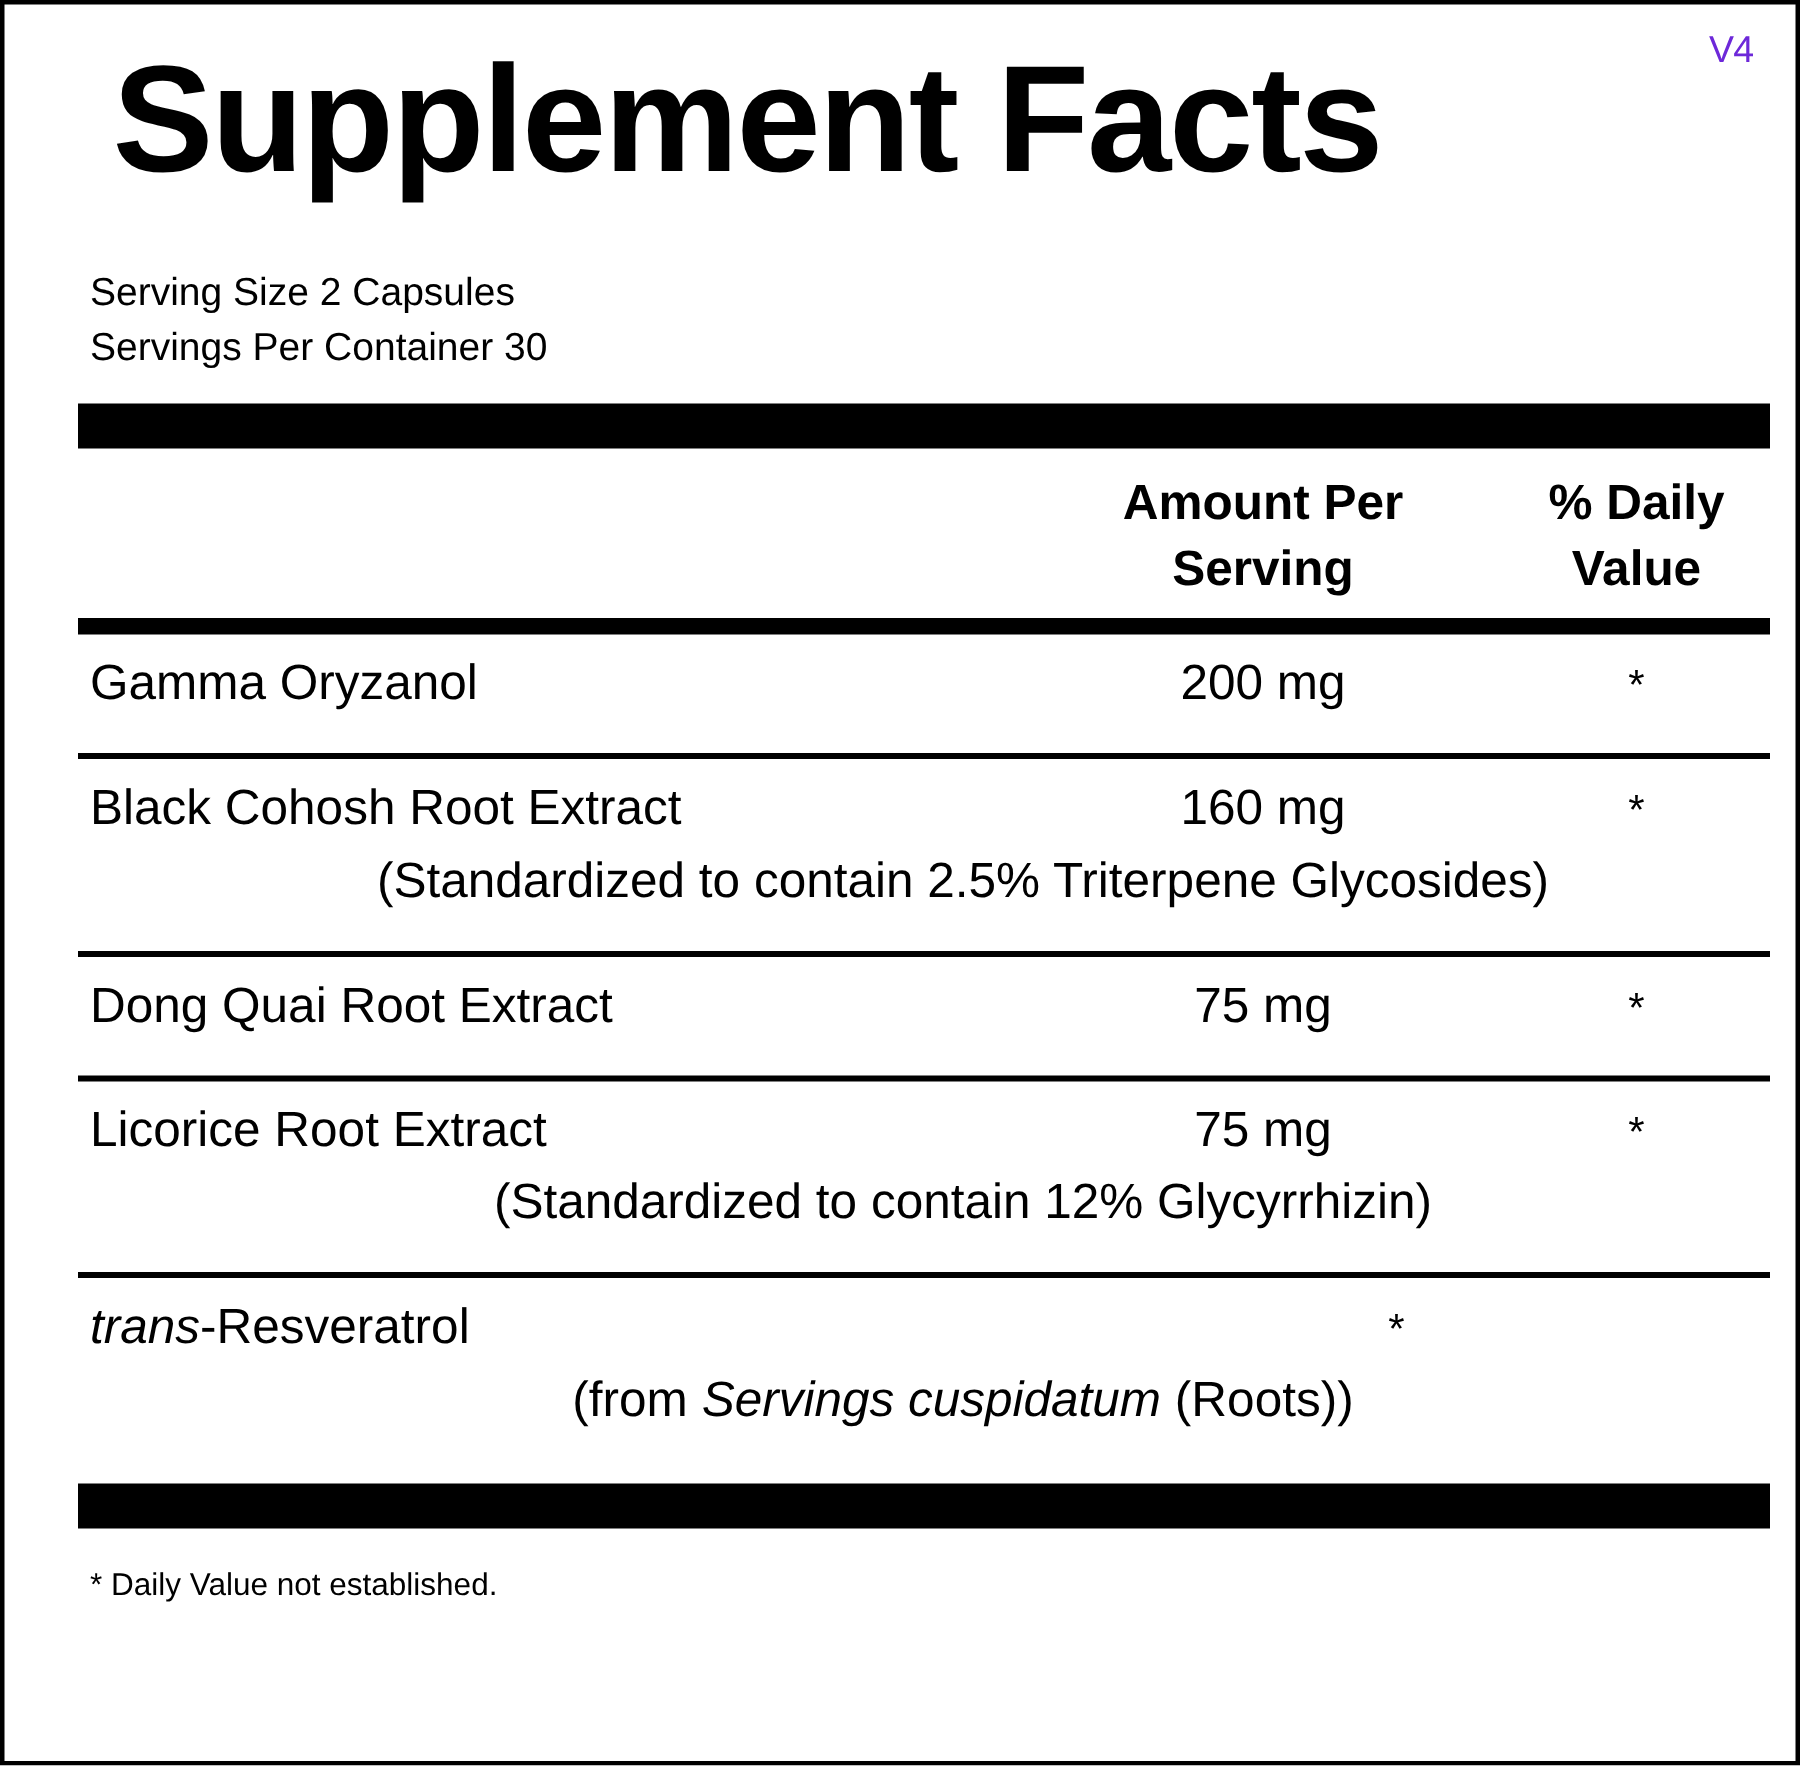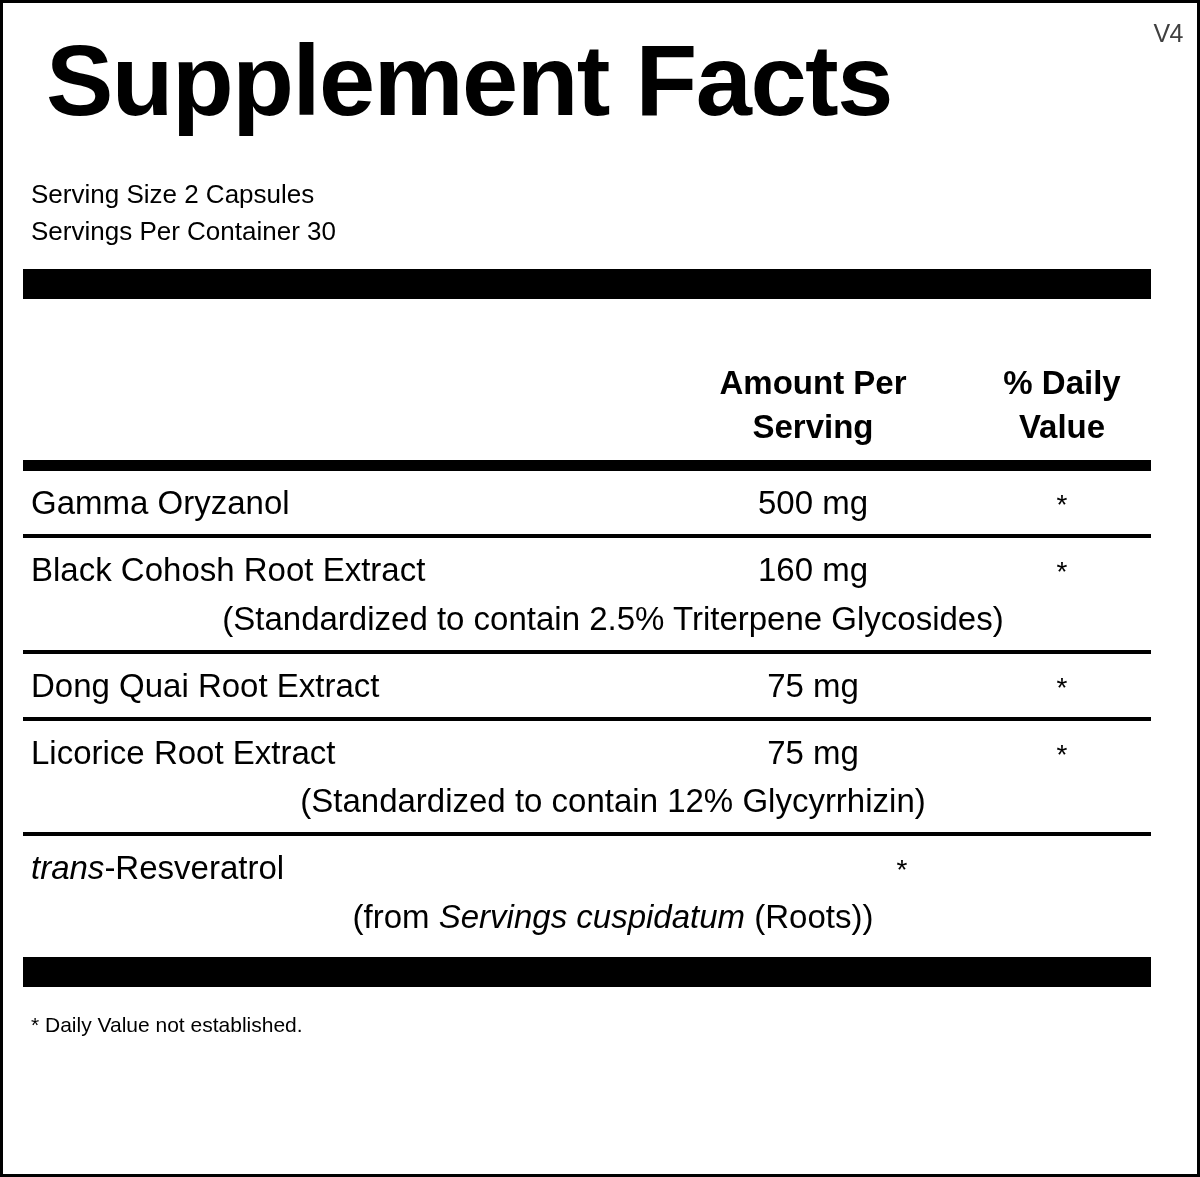--- a/index.html
+++ b/index.html
@@ -16,31 +16,31 @@
     position: relative;
     width: 1200px;
     height: 1177px;
     box-sizing: border-box;
     background: #ffffff;
     border: 3px solid #000000;
     overflow: hidden;
   }
   .inner {
     position: absolute;
-    left: 20px;
+    left: 49px;
     top: 10px;
     width: 1128px;
   }
   .version {
     position: absolute;
-    right: 14px;
+    right: 28px;
     top: 16px;
     font-size: 25px;
     letter-spacing: -0.5px;
-    color: #404040;
+    color: #6d28d9;
   }
   .title {
     font-size: 101px;
     font-weight: bold;
     line-height: 1.06;
     letter-spacing: -1.5px;
     margin: 14px 0 0 23px;
     white-space: nowrap;
   }
   .serving-block {
@@ -59,41 +59,40 @@
   }
   .rule-thin {
     height: 4px;
     background: #000000;
   }
 
   .head-row {
     display: flex;
     align-items: flex-start;
     padding: 14px 0 10px 0;
-    margin-top: 48px;
   }
   .head-spacer { flex: 0 0 630px; }
   .head-amount {
     flex: 0 0 320px;
     text-align: center;
     font-size: 33px;
     font-weight: bold;
     line-height: 1.35;
   }
   .head-dv {
     flex: 1 1 auto;
     text-align: center;
     font-size: 33px;
     font-weight: bold;
     line-height: 1.35;
   }
 
   .row {
     position: relative;
-    padding: 11px 0 9px 0;
+    padding: 11px 0 25px 0;
   }
   .row-main {
     display: flex;
     align-items: baseline;
   }
   .nutrient {
     flex: 0 0 630px;
     font-size: 33px;
     line-height: 1.3;
     padding-left: 8px;
@@ -153,21 +152,21 @@
         <div>% Daily</div>
         <div>Value</div>
       </div>
     </div>
 
     <div class="rule-med"></div>
 
     <div class="row">
       <div class="row-main">
         <div class="nutrient">Gamma Oryzanol</div>
-        <div class="amount">500 mg</div>
+        <div class="amount">200 mg</div>
         <div class="dv">*</div>
       </div>
     </div>
 
     <div class="rule-thin"></div>
 
     <div class="row">
       <div class="row-main">
         <div class="nutrient">Black Cohosh Root Extract</div>
         <div class="amount">160 mg</div>

